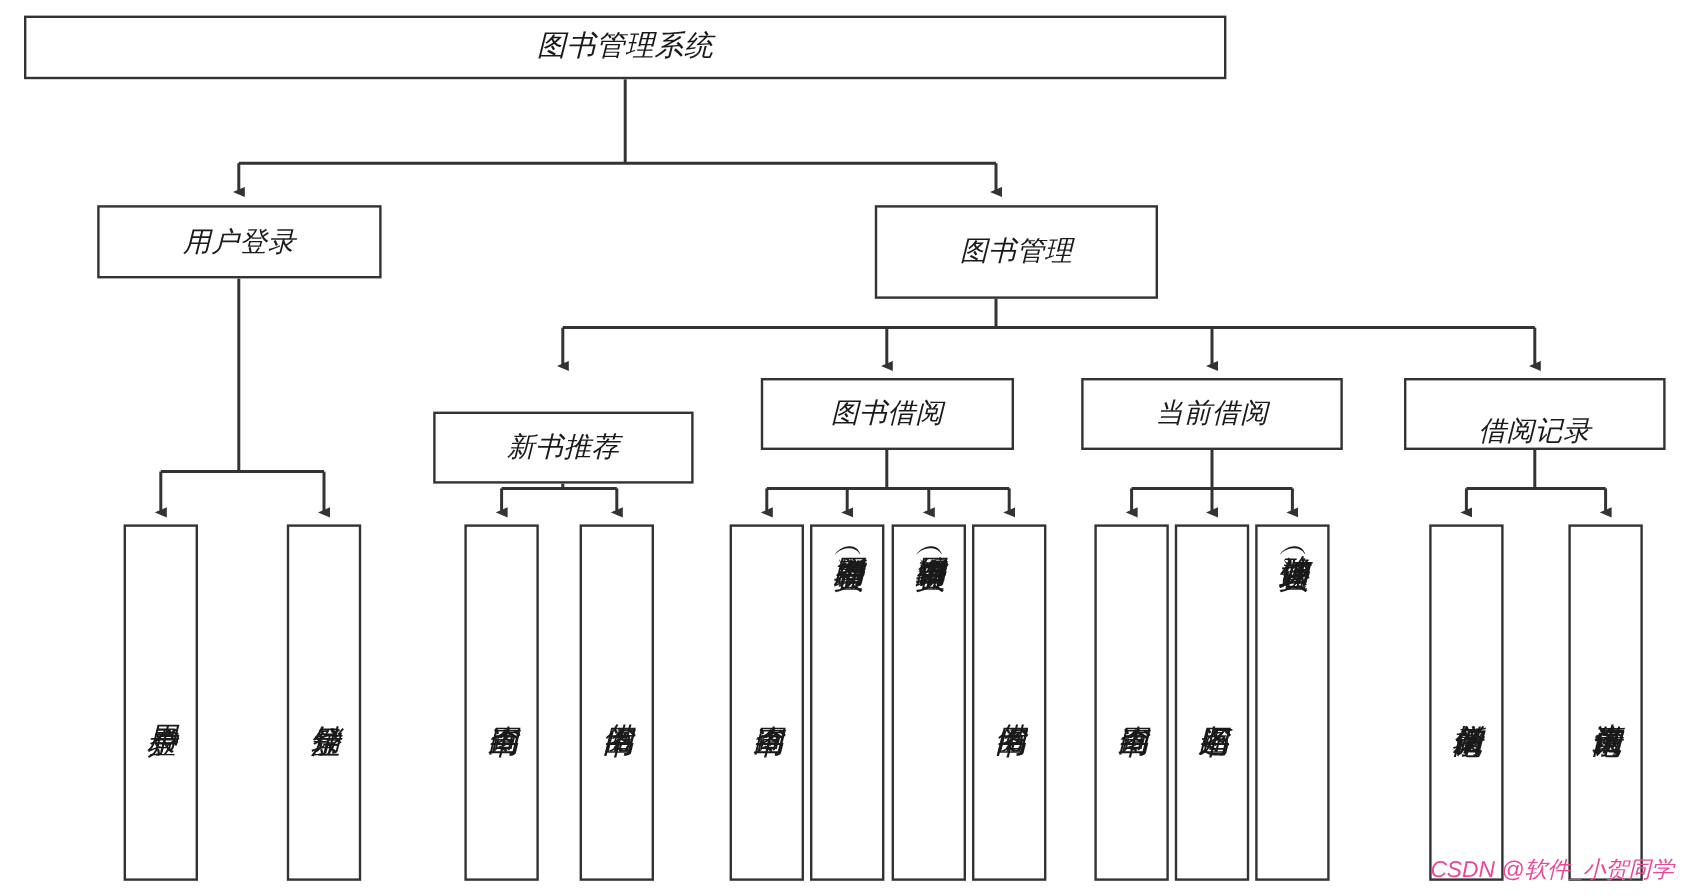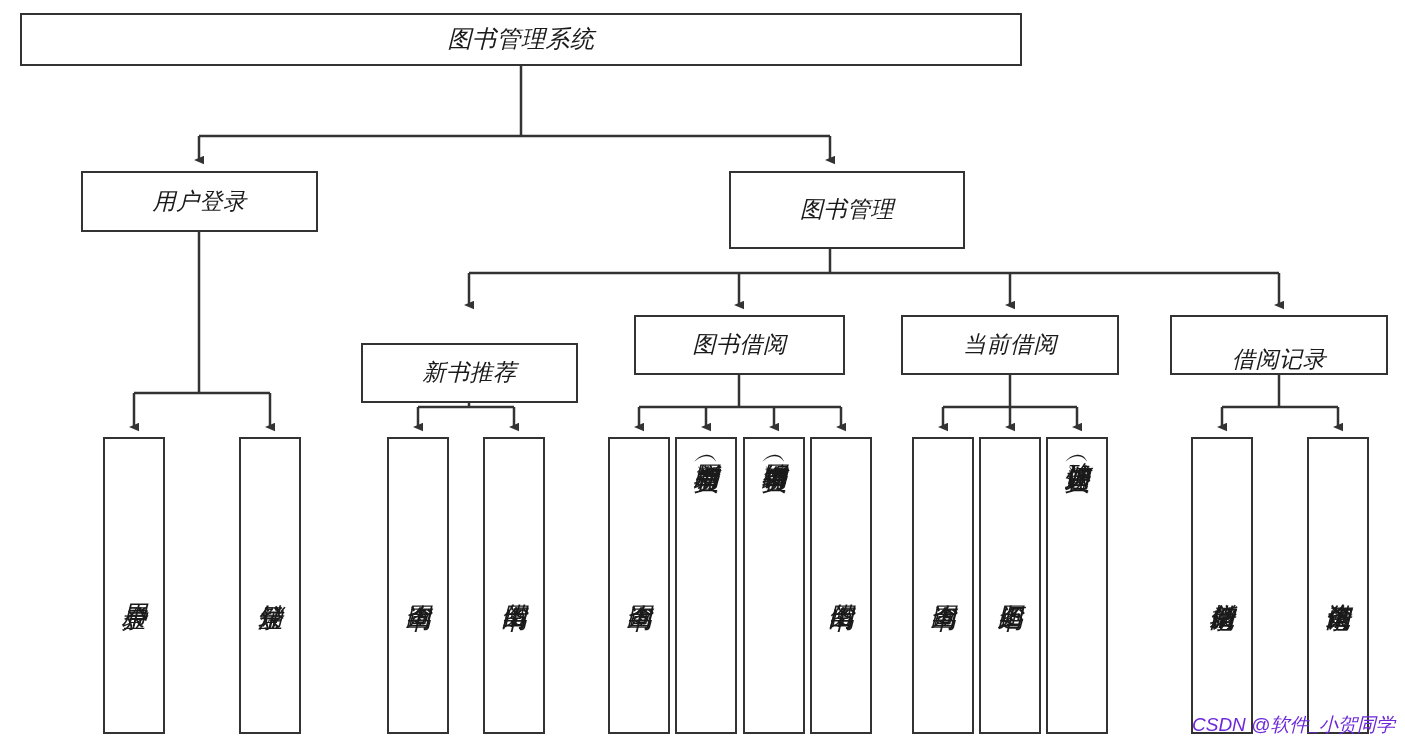--- a/index.html
+++ b/index.html
@@ -69,21 +69,21 @@
   
   .node.vert.centered {
     align-items: center;
     padding-top: 0;
   }
   .watermark {
     position: absolute;
     left: 1192px;
     top: 712px;
     font-size: 19px;
-    color: #6d28d9;
+    color: #ec4899;
     white-space: nowrap;
     z-index: 5;
     font-family: "Liberation Sans", "DejaVu Sans", sans-serif;
   }
 </style>
 </head>
 <body>
 
 <div id="canvas">
 

